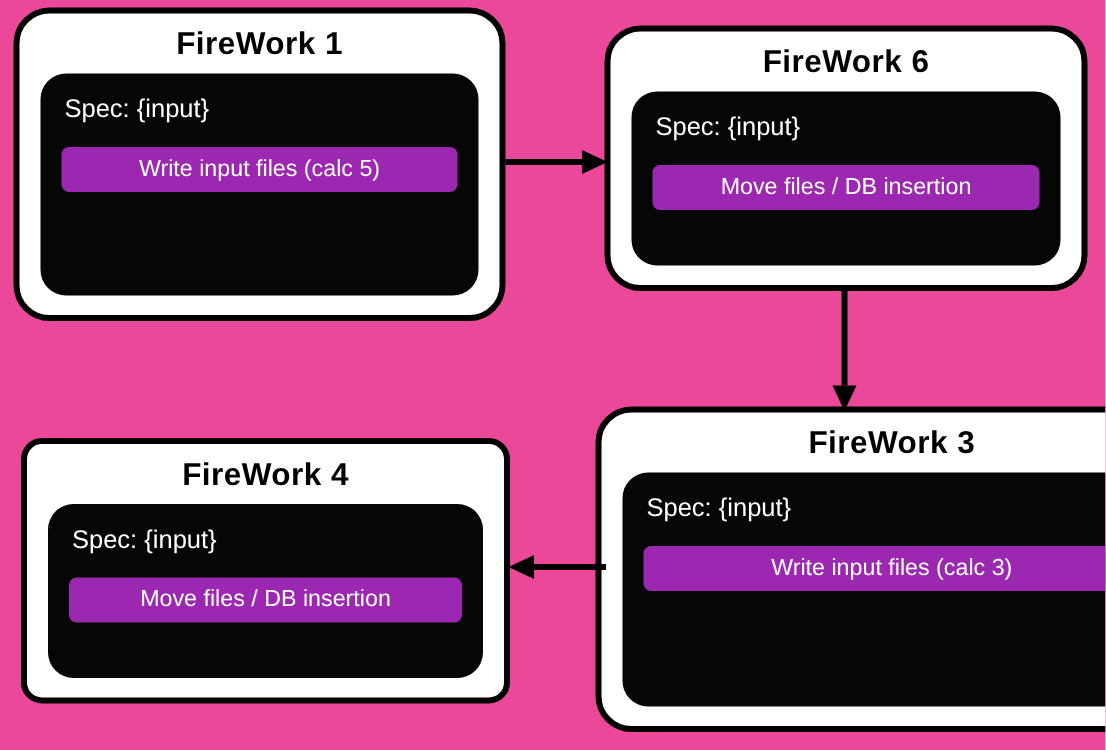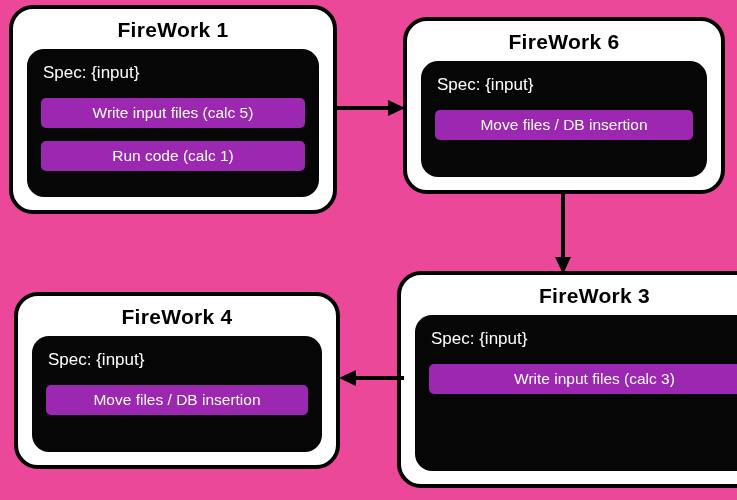--- a/index.html
+++ b/index.html
@@ -55,40 +55,39 @@
     text-align: center;
     border-radius: 5px;
     padding: 6px 4px;
     margin-top: 13px;
     white-space: nowrap;
   }
   
   #fw1 { left: 9px;   top: 5px;   width: 328px; height: 209px; }
   #fw2 { left: 403px; top: 17px;  width: 322px; height: 177px; }
   #fw3 { left: 397px; top: 271px; width: 395px; height: 217px; }
-  #fw4 { left: 14px;  top: 292px; width: 326px; height: 177px; }
+  #fw4 { left: 14px;  top: 292px; width: 326px; height: 177px; border-radius: 14px; }
   .arrows {
     position: absolute;
     left: 0; top: 0;
     width: 737px;
     height: 500px;
     pointer-events: none;
   }
 </style>
 </head>
 <body>
 
 <div class="canvas">
 
   <div class="node" id="fw1">
     <div class="node-title">FireWork 1</div>
     <div class="spec-panel">
       <div class="spec-label">Spec: {input}</div>
       <div class="task">Write input files (calc 5)</div>
-      <div class="task">Run code (calc 1)</div>
     </div>
   </div>
 
   <div class="node" id="fw2">
     <div class="node-title">FireWork 6</div>
     <div class="spec-panel">
       <div class="spec-label">Spec: {input}</div>
       <div class="task">Move files / DB insertion</div>
     </div>
   </div>

